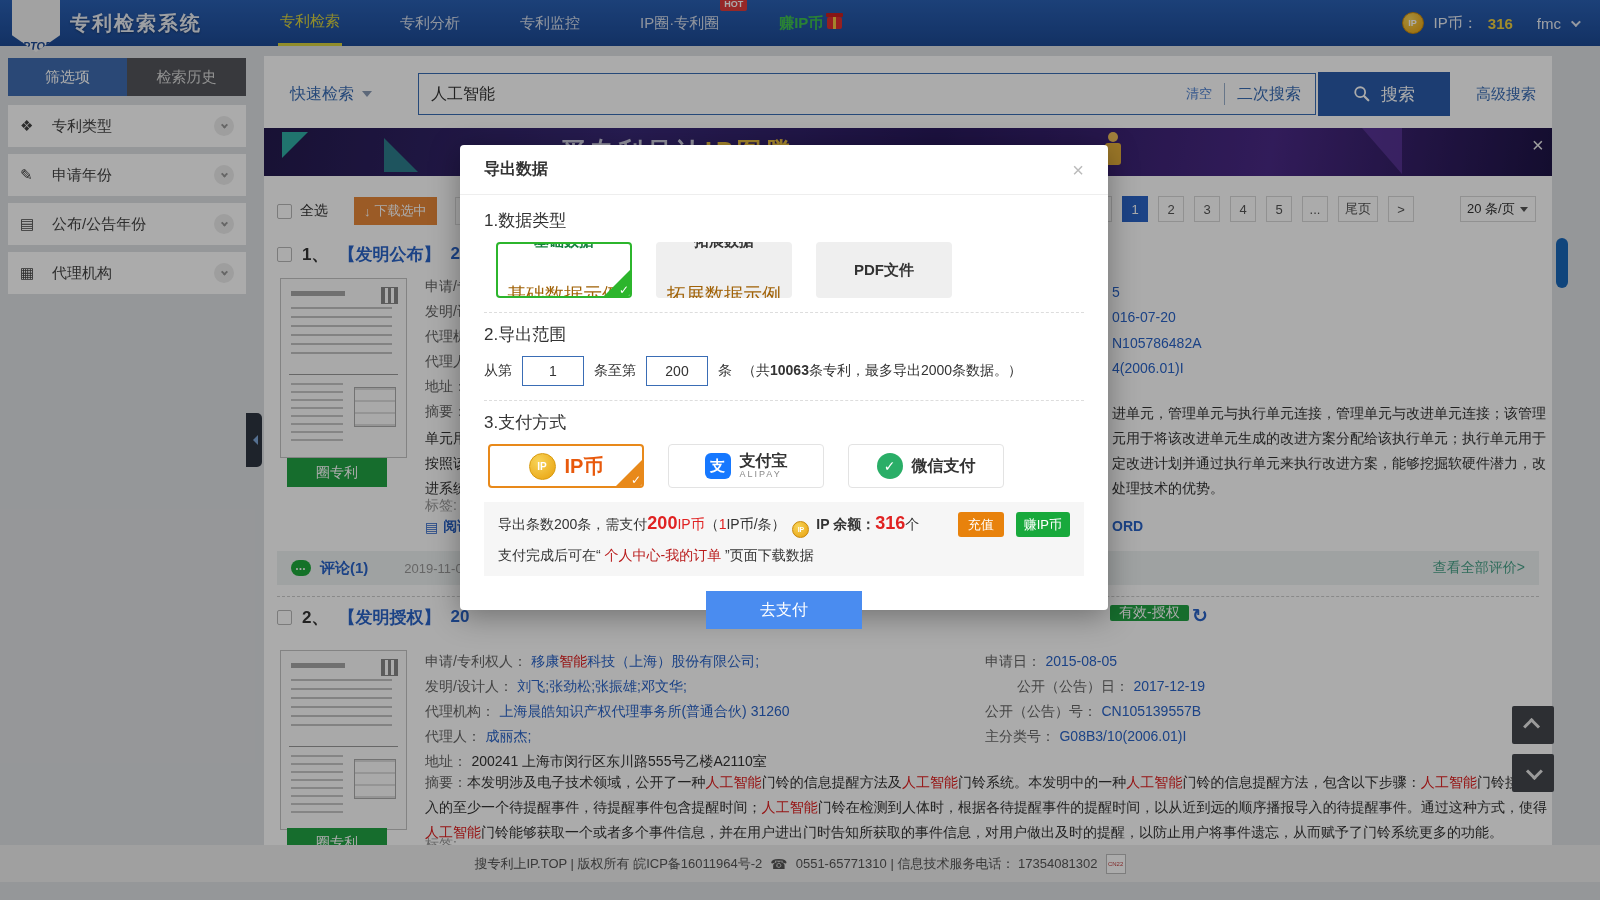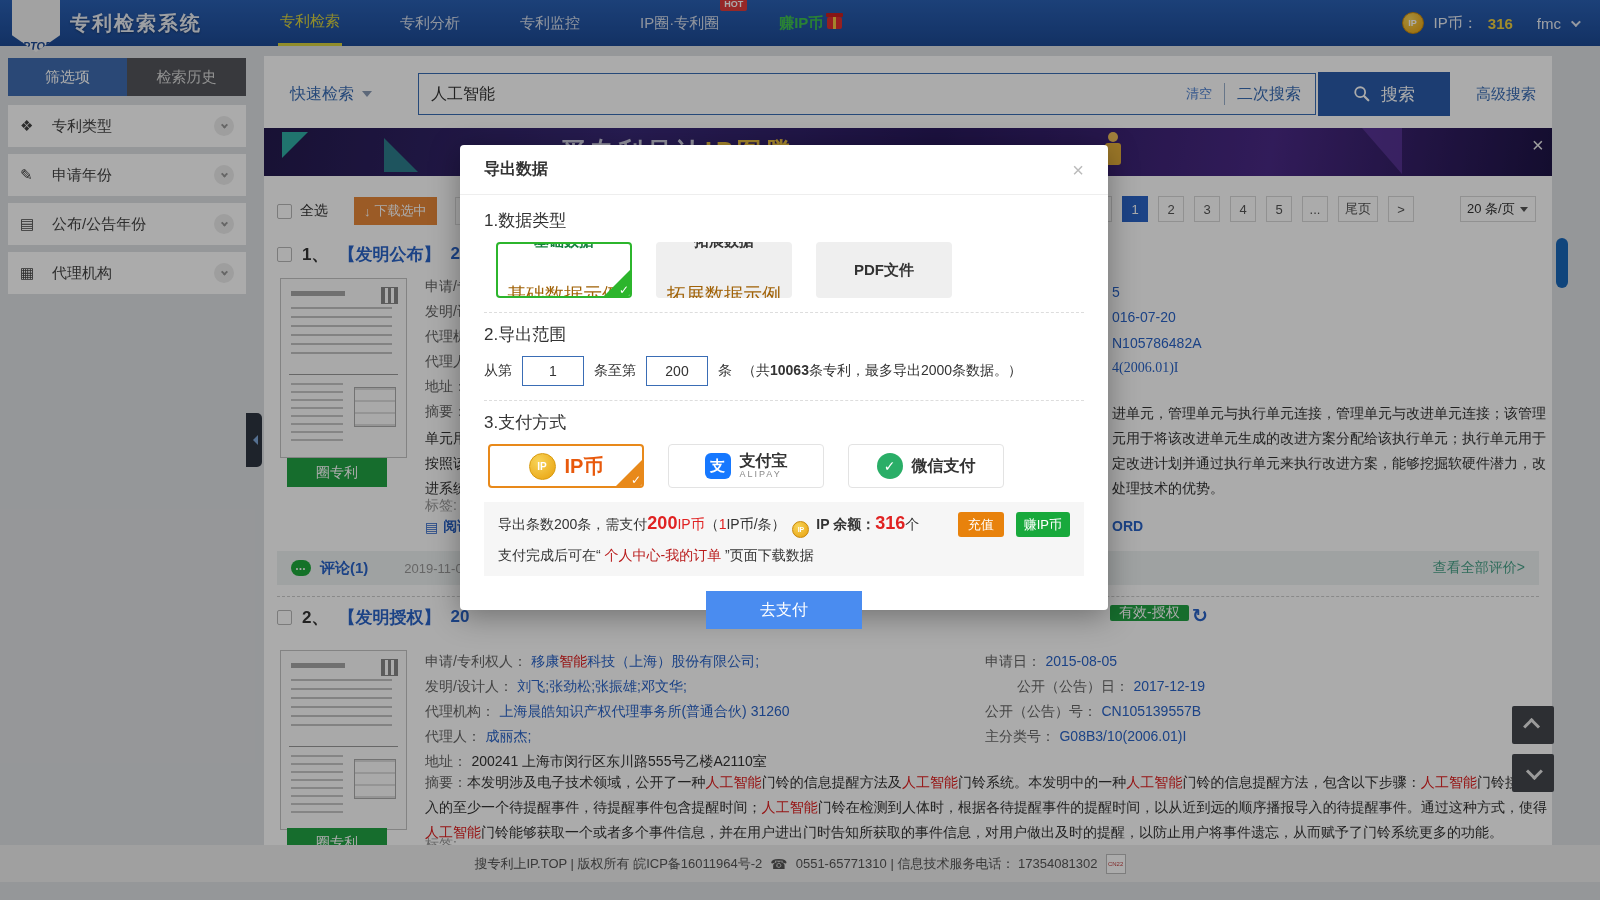--- a/index.html
+++ b/index.html
@@ -362,21 +362,21 @@
     <span class="abs-line frag-dark" style="left:161px;top:424px;">进系统</span>
     <span class="abs-line tags-label" style="left:161px;top:441px;">标签:</span>
     <span class="abs-line read-link" style="left:161px;top:462px;">
       <span class="book-ic">▤</span>
       <span>阅读</span>
     </span>
 
     <span class="abs-line frag-link" style="left:848px;top:228px;">5</span>
     <span class="abs-line frag-link" style="left:848px;top:253px;">016-07-20</span>
     <span class="abs-line frag-link" style="left:848px;top:279px;">N105786482A</span>
-    <span class="abs-line frag-link" style="left:848px;top:304px;font-family:Liberation Serif, serif;">4(2006.01)I</span>
+    <span class="abs-line frag-link" style="left:848px;top:304px;">4(2006.01)I</span>
     <span class="abs-line frag-dark" style="left:848px;top:349px;">进单元，管理单元与执行单元连接，管理单元与改进单元连接；该管理</span>
     <span class="abs-line frag-dark" style="left:848px;top:399px;">定改进计划并通过执行单元来执行改进方案，能够挖掘软硬件潜力，改</span>
     <span class="abs-line frag-dark" style="left:848px;top:374px;">元用于将该改进单元生成的改进方案分配给该执行单元；执行单元用于</span>
     <span class="abs-line frag-dark" style="left:848px;top:424px;">处理技术的优势。</span>
     <span class="abs-line word-frag" style="left:848px;top:462px;">ORD</span>
 
     <div class="comment-bar">
       <span class="comment-ic">•••</span>
       <span class="comment-label">评论(1)</span>
       <span class="comment-date">2019-11-07</span>

